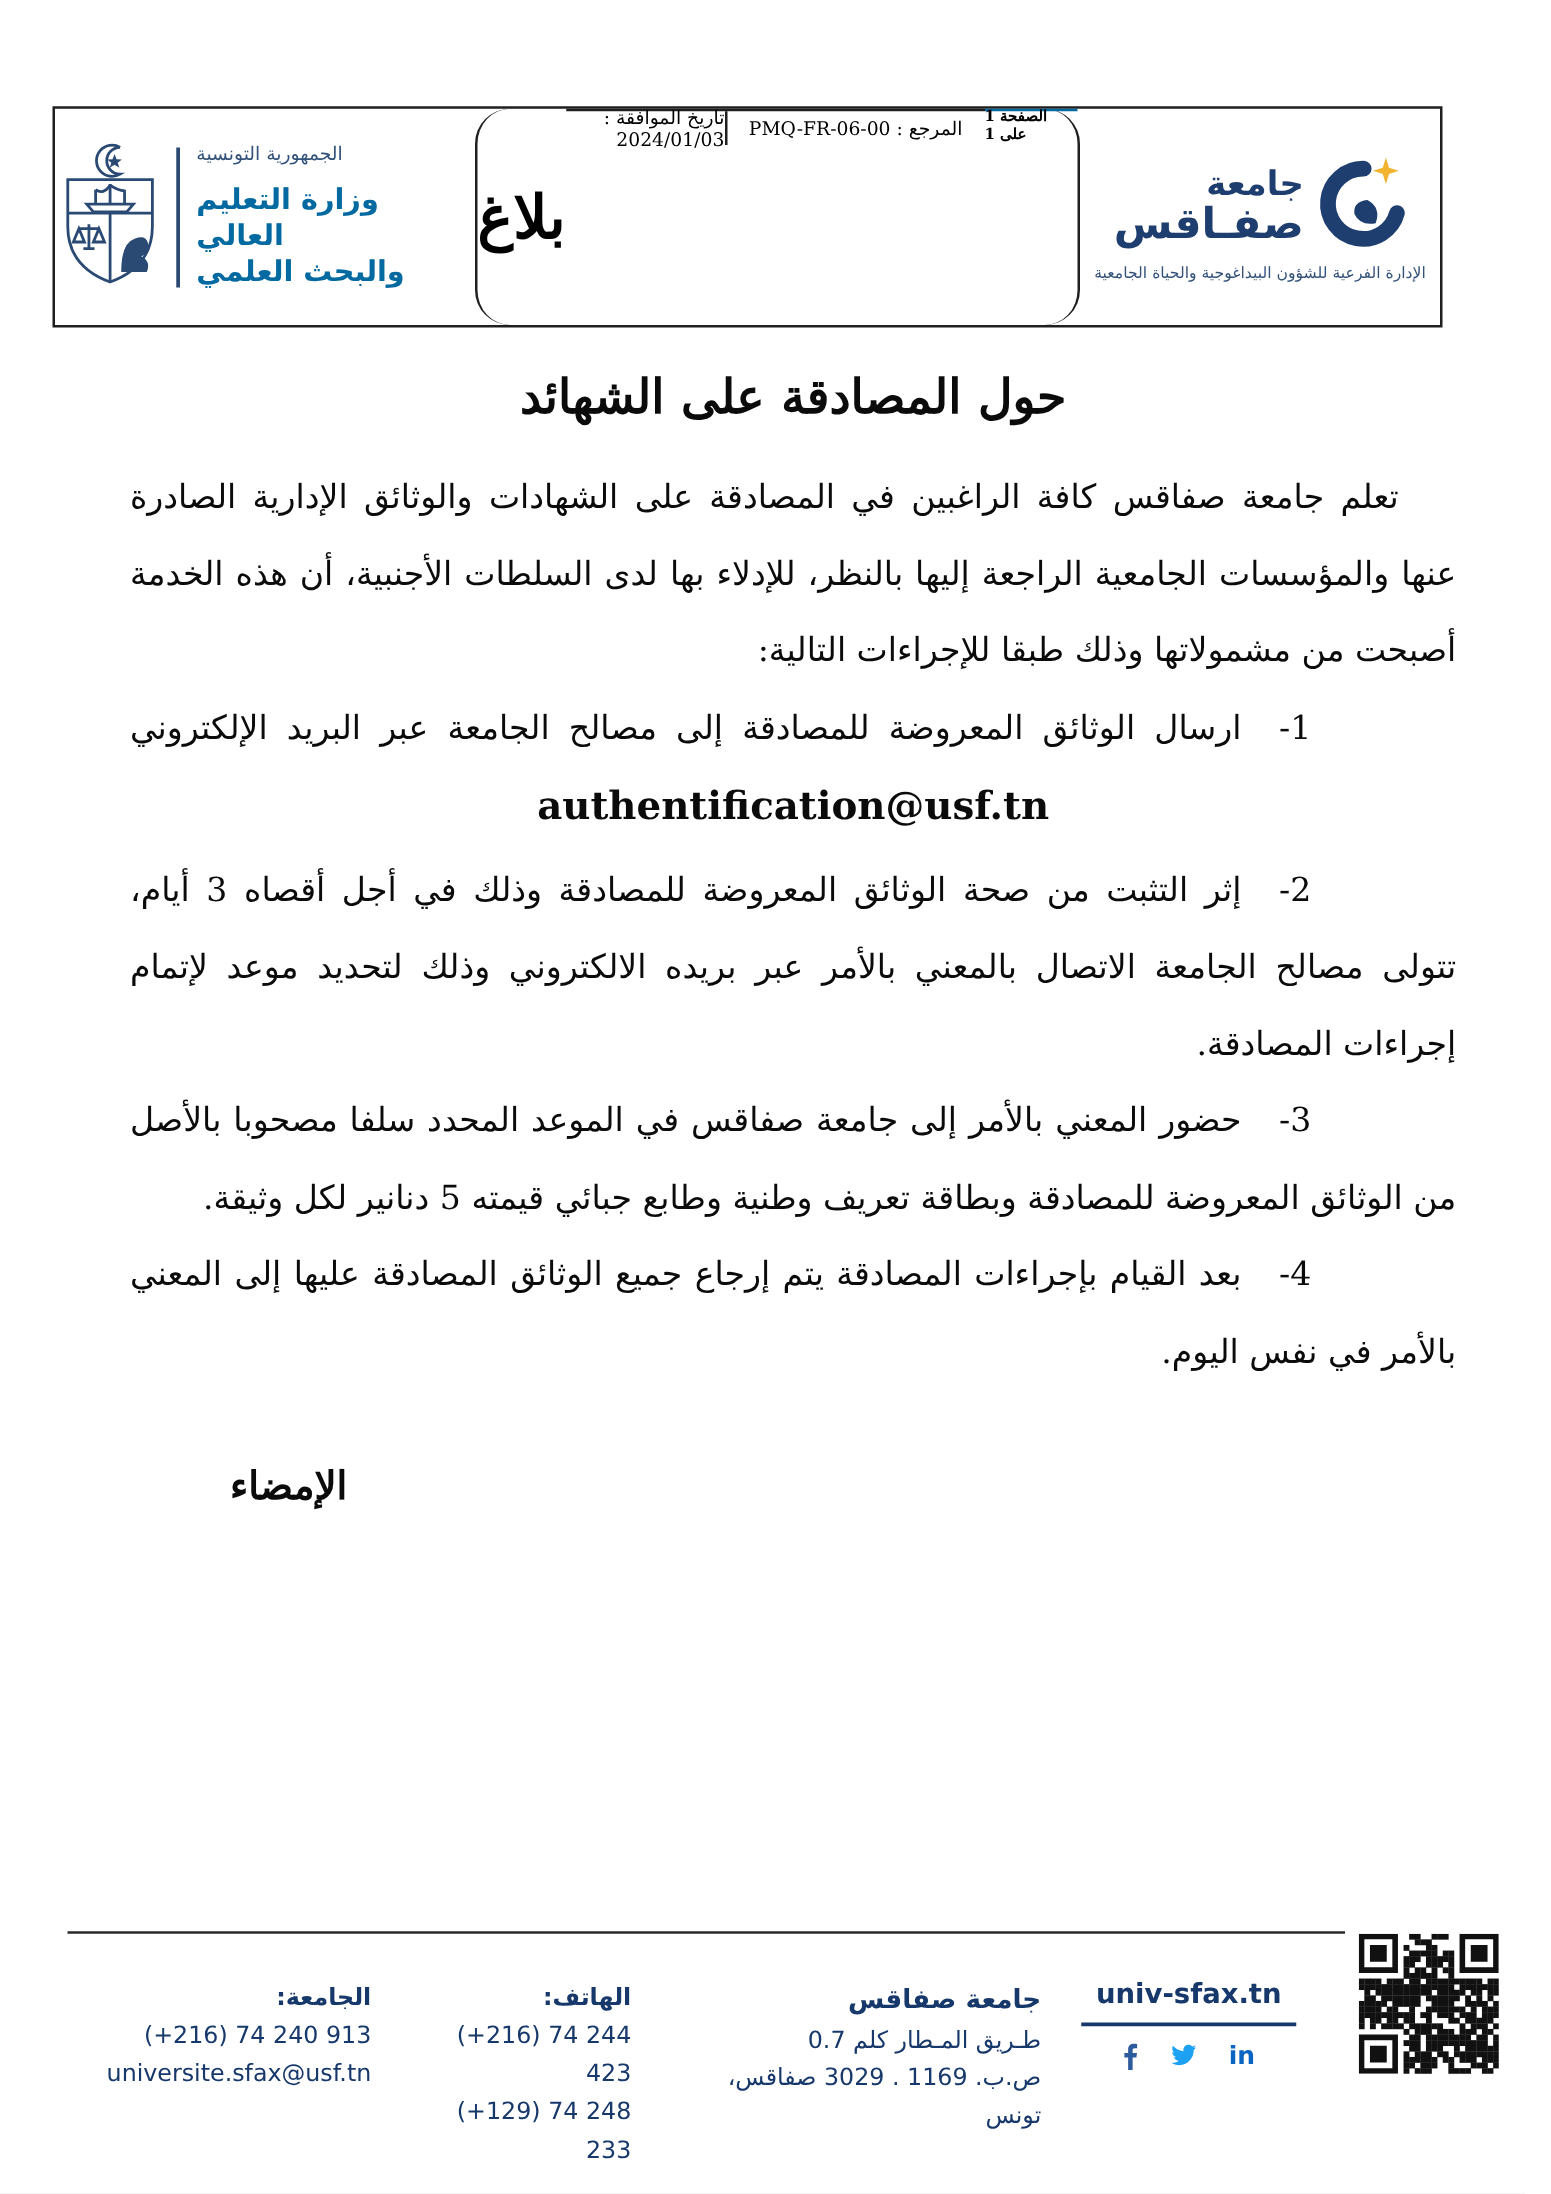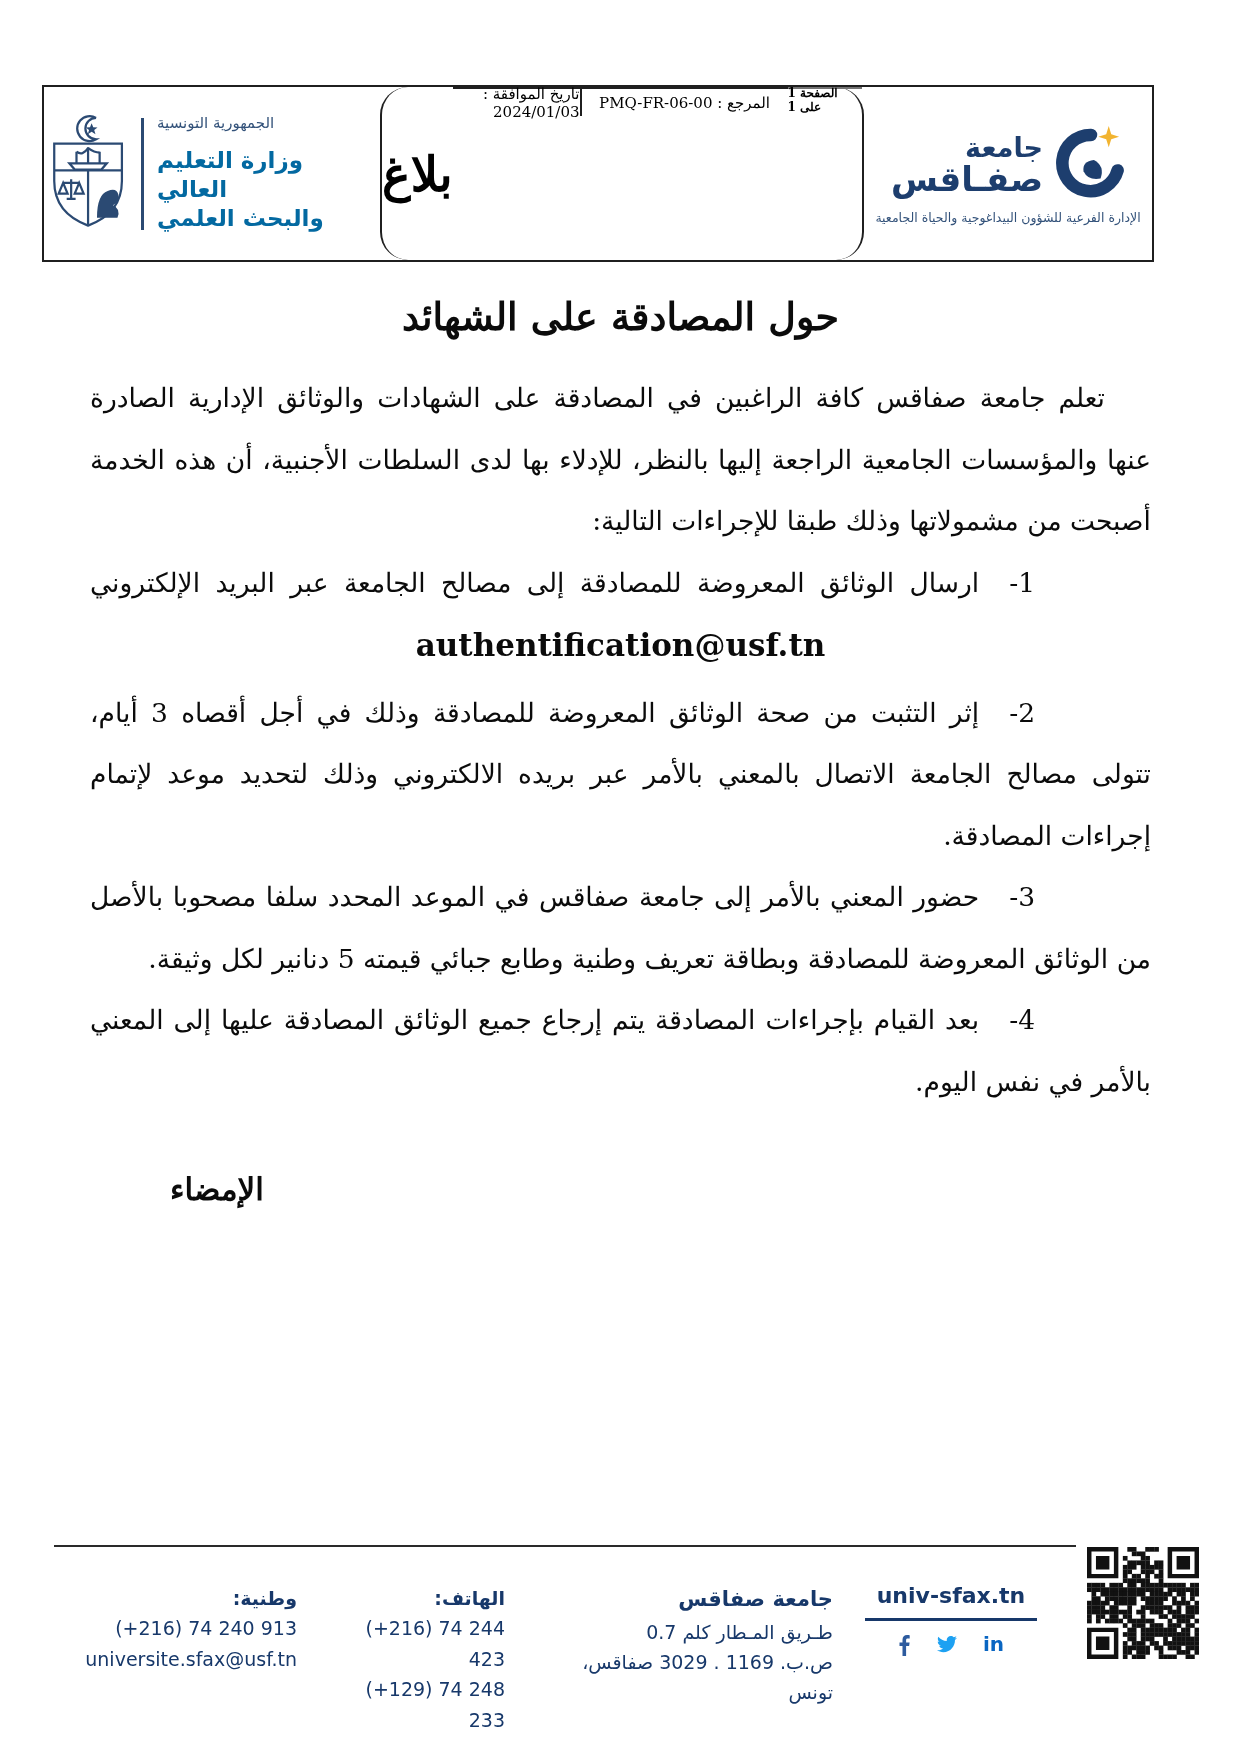--- a/index.html
+++ b/index.html
@@ -16,31 +16,31 @@
   .republic{font-size:15px;color:#33527a;margin-bottom:14px;}
   .ministry-name{font-size:23px;font-weight:bold;color:#0369a1;line-height:1.25;}
   .cell-middle{width:484px;border-left:2px solid #1f1f1f;border-right:2px solid #1f1f1f;
                display:flex;flex-direction:row;border-radius:28px;}
   .doc-type{flex:1;display:flex;align-items:center;justify-content:center;
             font-family:"DejaVu Serif","Liberation Serif",serif;font-size:48px;font-weight:bold;}
   .meta-row{display:flex;direction:rtl;border-top:2px solid #1f1f1f;height:27px;
             font-family:"DejaVu Serif","Liberation Serif",serif;font-size:15px;}
   .meta-ref{width:206px;border-left:2px solid #1f1f1f;display:flex;align-items:center;justify-content:center;}
   .meta-date{flex:1;display:flex;align-items:center;justify-content:center;}
-  .page-row{border-top:2px solid #737373;height:22px;display:flex;align-items:center;justify-content:center;
+  .page-row{border-top:2px solid #0369a1;height:22px;display:flex;align-items:center;justify-content:center;
             font-family:"DejaVu Serif","Liberation Serif",serif;font-size:12px;font-weight:bold;}
   .cell-univ{flex:1;display:flex;flex-direction:column;align-items:center;justify-content:center;padding:6px 4px;}
   .univ-logo{display:flex;direction:rtl;align-items:center;justify-content:center;gap:8px;}
   .univ-name{text-align:right;color:#1d3e6e;font-weight:bold;line-height:1.05;}
   .univ-name .l1{font-size:27px;}
   .univ-name .l2{font-size:34px;}
   .univ-dept{text-align:center;font-size:12.5px;color:#33527a;direction:rtl;}
 
   
-  .body{position:absolute;top:292px;right:90px;width:1061px;direction:rtl;
+  .body{position:absolute;top:292px;right:76px;width:1061px;direction:rtl;
         font-family:"DejaVu Serif","Liberation Serif",serif;font-size:26.5px;line-height:2.32;
         text-align:justify;color:#0b0b0b;}
   .doc-title{text-align:center;font-size:38px;font-weight:bold;line-height:1.3;margin:0 0 26px 0;}
   .intro{margin:0;text-indent:46px;}
   .item{margin:0;text-indent:116px;}
   .item .num{padding-left:30px;}
   .fill-line{text-align-last:justify;}
   .email-line{direction:ltr;text-align:center;font-weight:bold;font-size:31px;line-height:1.7;margin:6px 0 10px 0;}
   .signature{margin-top:42px;text-align:left;padding-left:80px;font-weight:bold;font-size:31px;text-indent:0;}
 
@@ -502,20 +502,20 @@
         <div>ص.ب. 1169 . 3029 صفاقس، تونس</div>
       </div>
 
       <div class="col col-phone">
         <div class="flabel">الهاتف:</div>
         <div><span class="ltr">(+216) 74 244 423</span></div>
         <div><span class="ltr">(+129) 74 248 233</span></div>
       </div>
 
       <div class="col col-fax">
-        <div class="flabel">وطنية:</div>
+        <div class="flabel">الجامعة:</div>
         <div><span class="ltr">(+216) 74 240 913</span></div>
         <div><span class="ltr">universite.sfax@usf.tn</span></div>
       </div>
     </div>
   </div>
 
 </div>
 
 </body></html>

